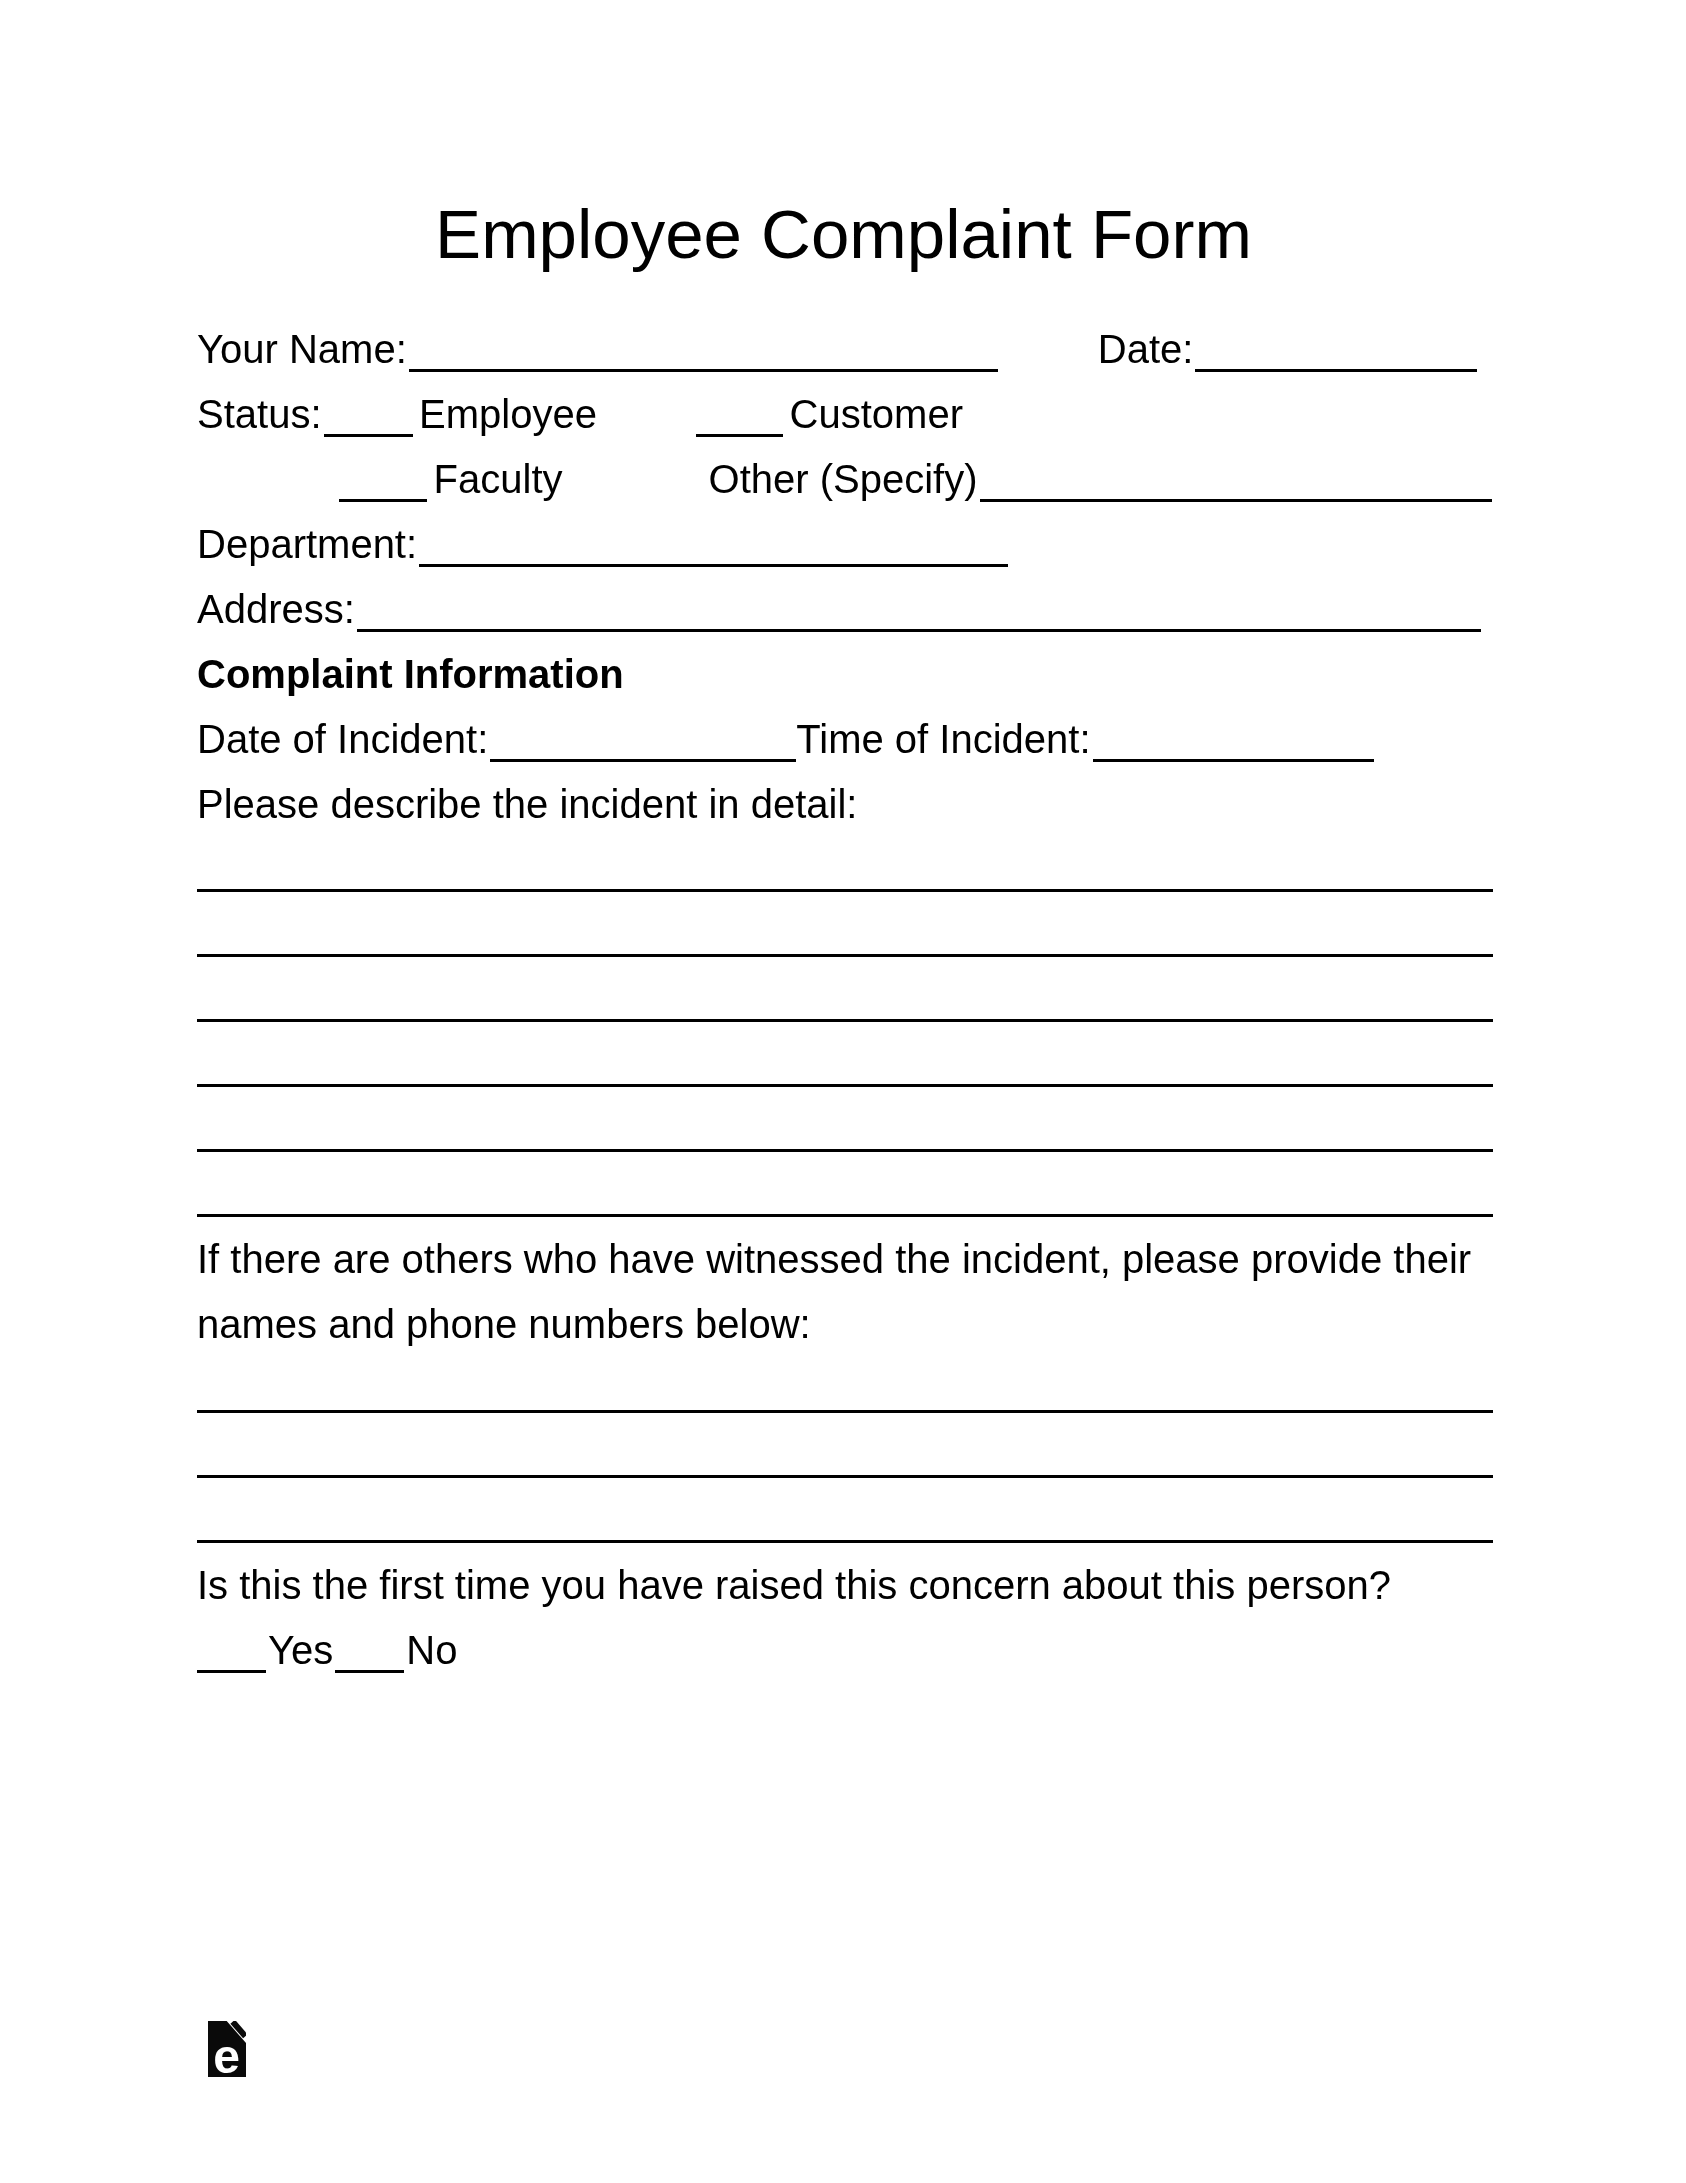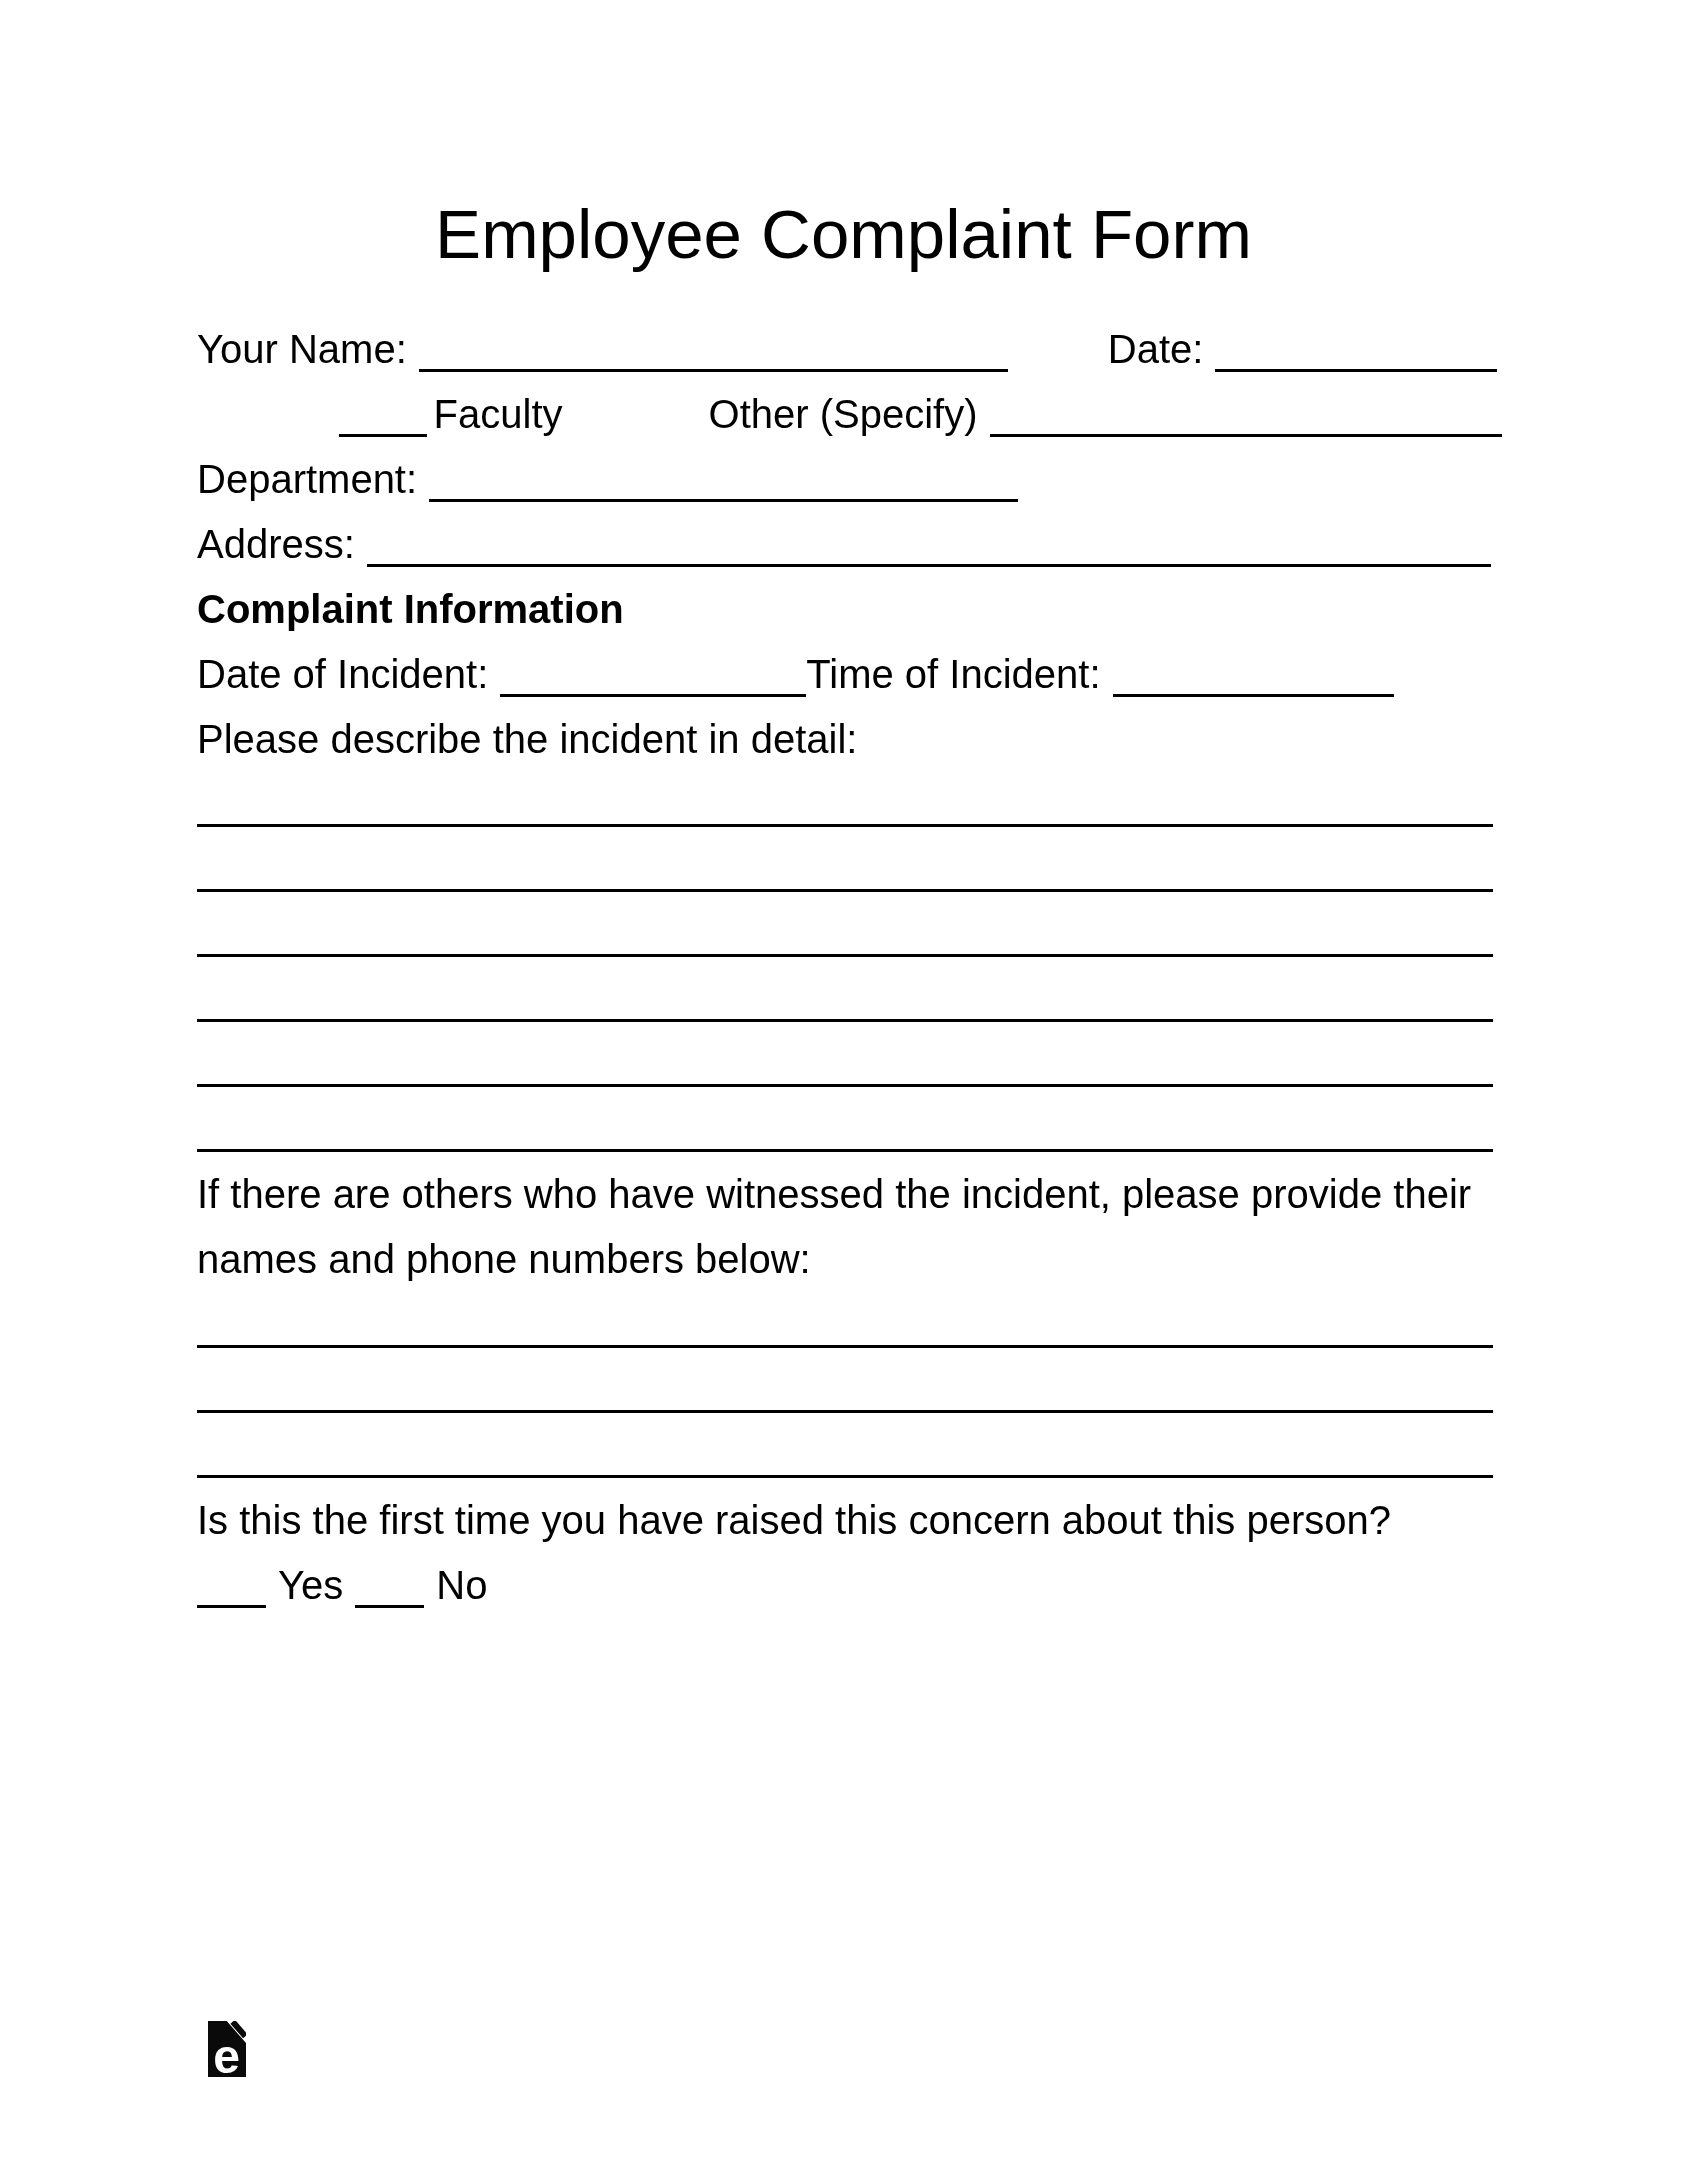--- a/index.html
+++ b/index.html
@@ -42,21 +42,21 @@
     white-space:normal;
   }
   .lbl{display:inline;}
   .bold{font-weight:700;}
   .blank{
     display:inline-block;
     height:0;
     border-bottom:3.3px solid #000000;
     vertical-align:-8.6px;
   }
-  .ml17{margin-left:12px;}
+  .ml17{margin-left:2px;}
   .full{width:100%;margin-left:0;}
   .logo{
     position:absolute;
     left:208px;
     top:2021px;
     width:38px;
     height:56px;
   }
 </style>
 </head>
@@ -66,20 +66,23 @@
 
   <h1 class="doc-title">Employee Complaint Form</h1>
 
   <div class="form">
 
     <div class="row">
       <span class="lbl">Your Name:</span><span class="blank ml17" style="width:589px"></span><span class="lbl" style="margin-left:100px">Date:</span><span class="blank ml17" style="width:282px"></span>
     </div>
 
 
+    <div class="row">
+      <span class="lbl">Status:</span><span class="blank ml17" style="width:89px"></span><span class="lbl" style="margin-left:6.6px">Employee</span><span class="blank" style="width:87px;margin-left:99px"></span><span class="lbl" style="margin-left:6.6px">Customer</span>
+    </div>
 
     <div class="row">
       <span class="blank" style="width:88px;margin-left:142px"></span><span class="lbl" style="margin-left:6.6px">Faculty</span><span class="lbl" style="margin-left:146px">Other (Specify)</span><span class="blank ml17" style="width:512px"></span>
     </div>
 
     <div class="row">
       <span class="lbl">Department:</span><span class="blank ml17" style="width:589px"></span>
     </div>
 
     <div class="row">

